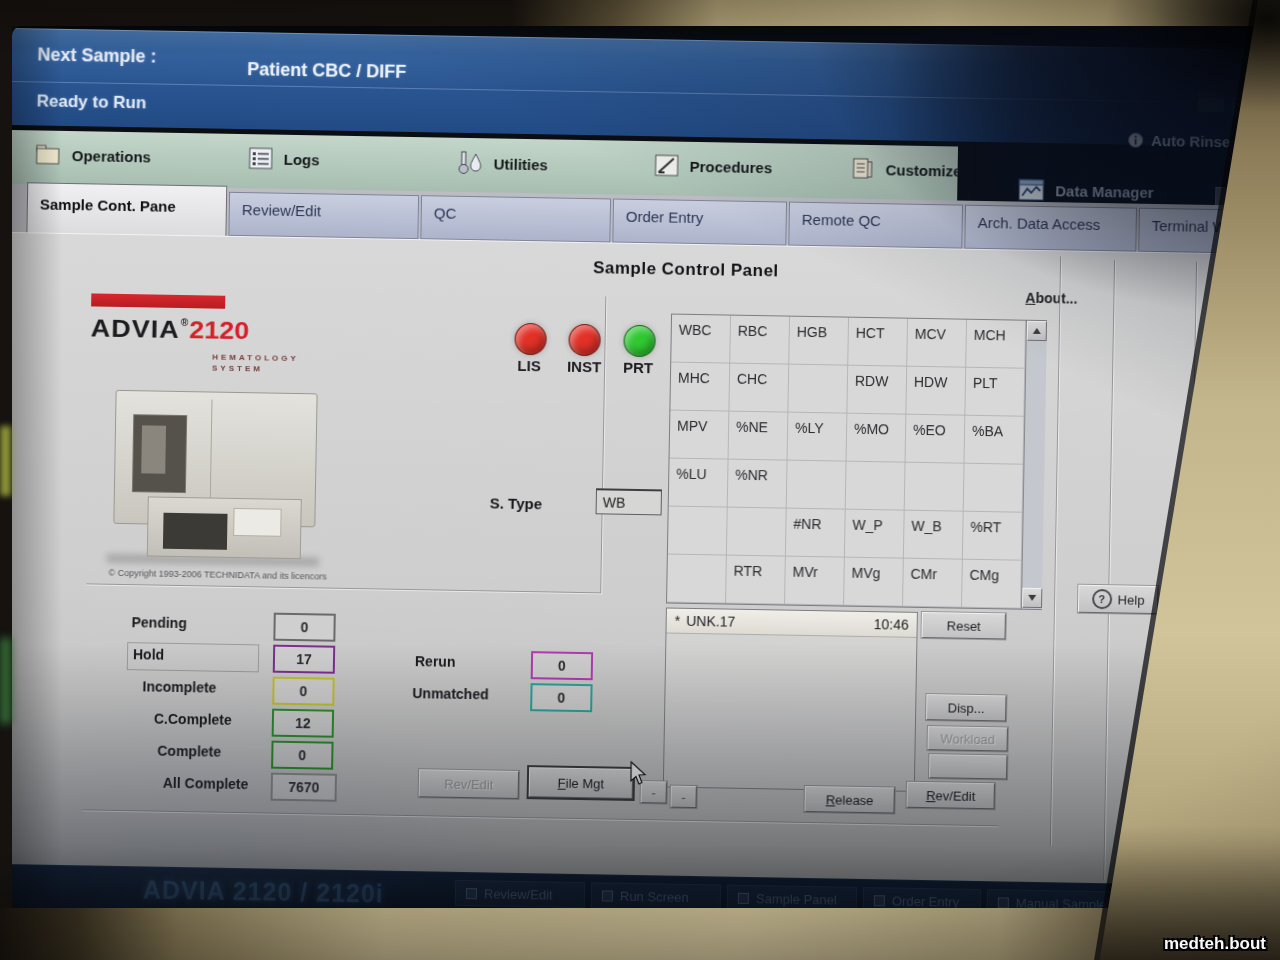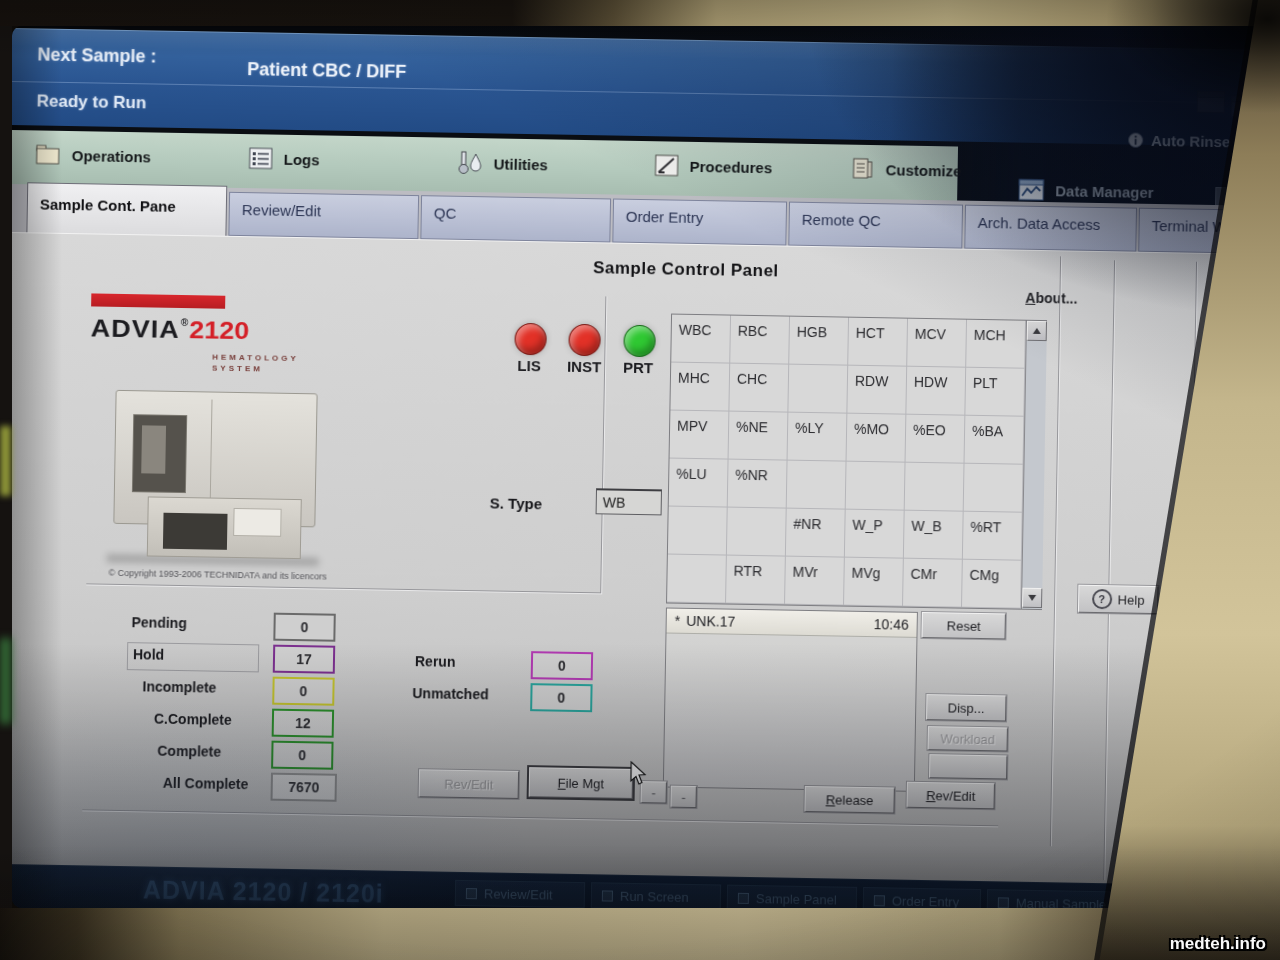--- a/index.html
+++ b/index.html
@@ -417,14 +417,14 @@
 
   <div class="bz-top"></div>
   <div class="bz-left">
       <div class="blob1"></div>
       <div class="blob2"></div>
     </div>
   <div class="bz-wedge-sh"></div>
   <div class="bz-wedge"></div>
   <div class="bz-bottom"></div>
 
-  <div class="watermark">medteh.info</div>
+  <div class="watermark">medteh.bout</div>
 </div>
 
 </body></html>

